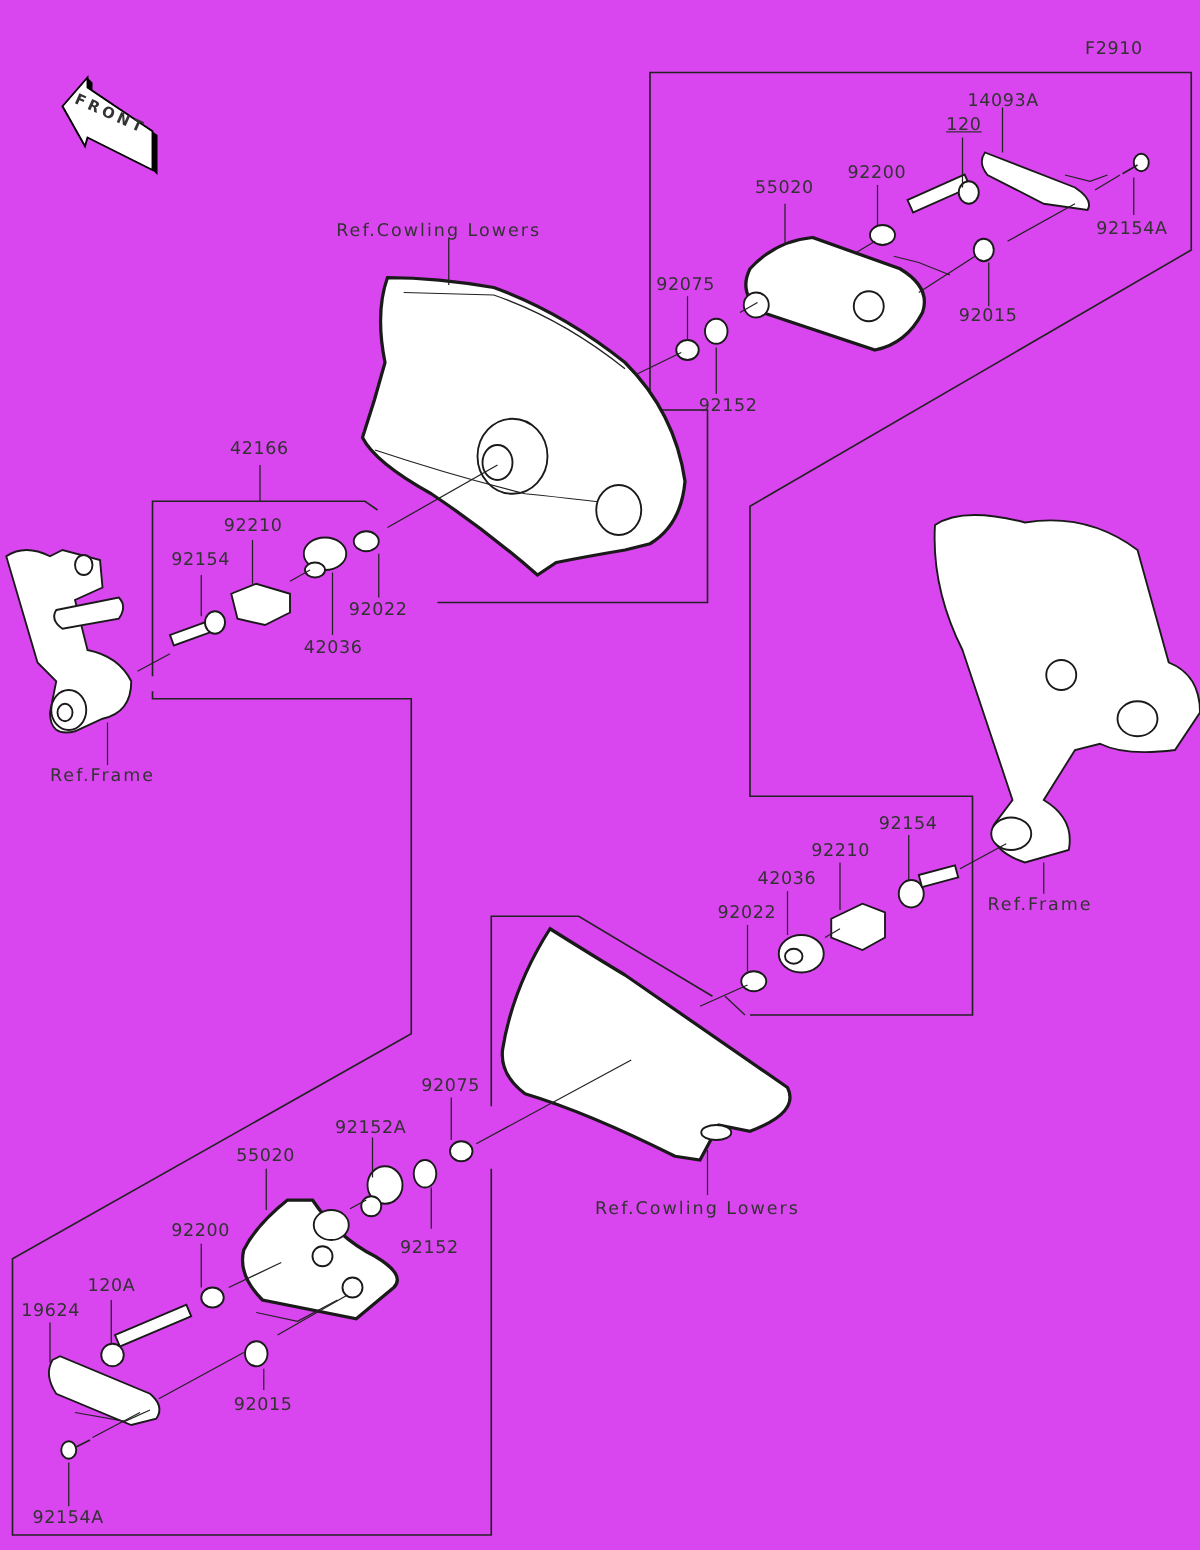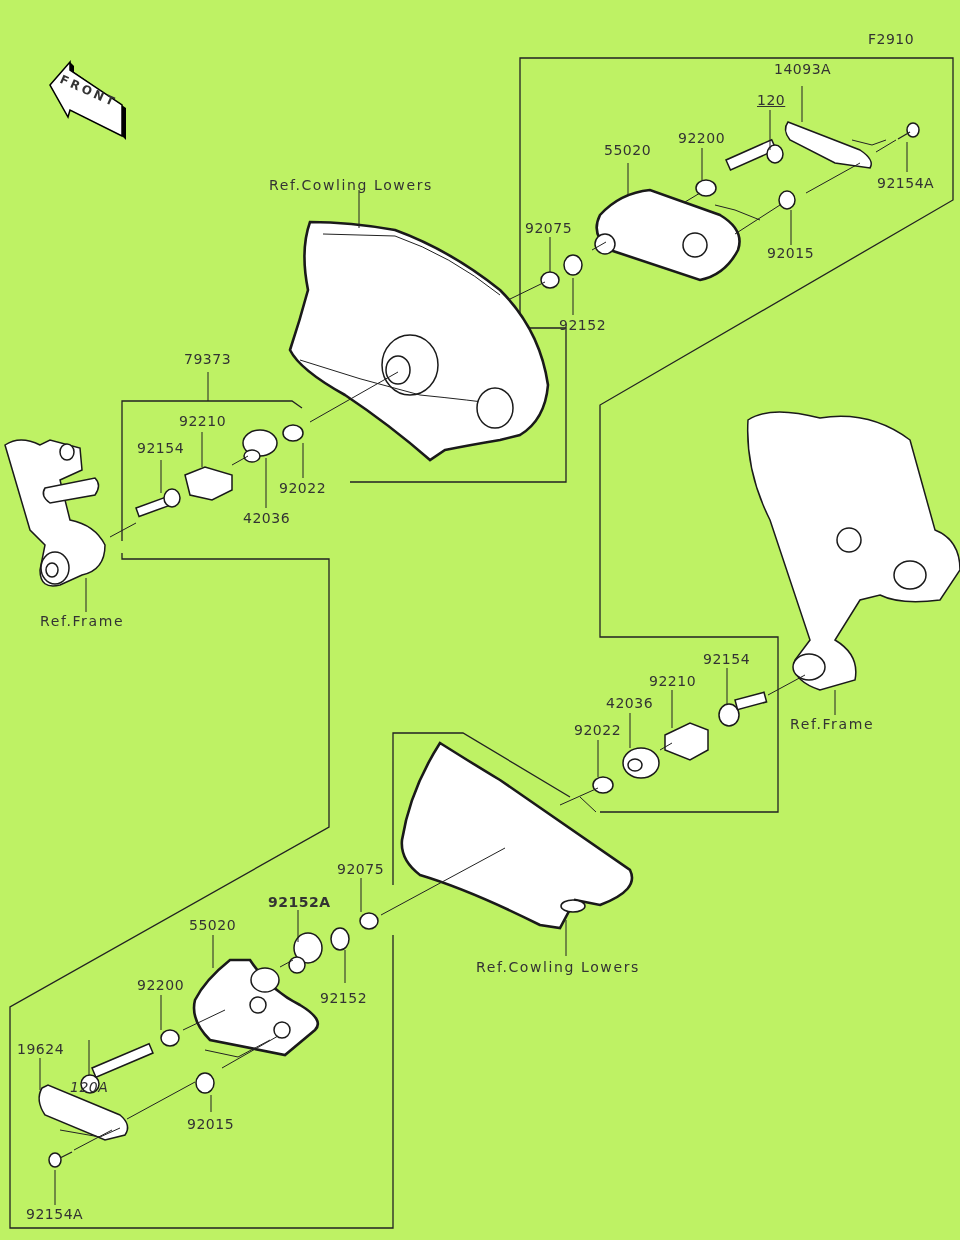--- a/index.html
+++ b/index.html
@@ -1,16 +1,16 @@
 <!DOCTYPE html>
 <html><head>
   <meta charset="utf-8">
   <style>
     html, body { margin: 0; padding: 0; background: #ffffff; }
-    #canvas { position: relative; width: 960px; height: 1240px; background: #bef264; overflow: hidden; }
+    #canvas { position: relative; width: 960px; height: 1240px; background: #d946ef; overflow: hidden; }
     svg#diagram { position: absolute; left: 0; top: 0; width: 960px; height: 1240px; }
     .ln { stroke: #222; stroke-width: 1.3; fill: none; }
     .ln-thin { stroke: #222; stroke-width: 1; fill: none; }
     .part { stroke: #1a1a1a; stroke-width: 1.5; fill: #ffffff; }
     .part-thick { stroke: #1a1a1a; stroke-width: 2.6; fill: #ffffff; }
     .lbl { position: absolute; font-family: "DejaVu Sans", sans-serif; font-size: 14px; color: #333; letter-spacing: 0.5px; white-space: nowrap; line-height: 1; }
     .ref { letter-spacing: 1.6px; }
   </style>
 </head>
 <body>
@@ -189,42 +189,42 @@
   </svg>
 
   <div class="lbl" style="left:868px;top:32px;">F2910</div>
   <div class="lbl" style="left:58px;top:85px;font-weight:bold;font-size:12px;transform:rotate(24deg);letter-spacing:3px;">FRONT</div>
 
   <div class="lbl ref" style="left:269px;top:178px;">Ref.Cowling Lowers</div>
   <div class="lbl ref" style="left:40px;top:614px;">Ref.Frame</div>
   <div class="lbl ref" style="left:790px;top:717px;">Ref.Frame</div>
   <div class="lbl ref" style="left:476px;top:960px;">Ref.Cowling Lowers</div>
 
-  <div class="lbl" style="left:774px;top:62px;">14093A</div>
+  <div class="lbl" style="left:774px;top:74px;">14093A</div>
   <div class="lbl" style="left:757px;top:93px;text-decoration:underline;">120</div>
   <div class="lbl" style="left:678px;top:131px;">92200</div>
   <div class="lbl" style="left:604px;top:143px;">55020</div>
   <div class="lbl" style="left:877px;top:176px;">92154A</div>
   <div class="lbl" style="left:525px;top:221px;">92075</div>
   <div class="lbl" style="left:767px;top:246px;">92015</div>
   <div class="lbl" style="left:559px;top:318px;">92152</div>
 
-  <div class="lbl" style="left:184px;top:352px;">79373</div>
+  <div class="lbl" style="left:184px;top:352px;">42166</div>
   <div class="lbl" style="left:179px;top:414px;">92210</div>
   <div class="lbl" style="left:137px;top:441px;">92154</div>
   <div class="lbl" style="left:279px;top:481px;">92022</div>
   <div class="lbl" style="left:243px;top:511px;">42036</div>
 
   <div class="lbl" style="left:703px;top:652px;">92154</div>
   <div class="lbl" style="left:649px;top:674px;">92210</div>
   <div class="lbl" style="left:606px;top:696px;">42036</div>
   <div class="lbl" style="left:574px;top:723px;">92022</div>
 
   <div class="lbl" style="left:337px;top:862px;">92075</div>
-  <div class="lbl" style="left:268px;top:895px;font-weight:bold;">92152A</div>
+  <div class="lbl" style="left:268px;top:895px;">92152A</div>
   <div class="lbl" style="left:189px;top:918px;">55020</div>
   <div class="lbl" style="left:137px;top:978px;">92200</div>
   <div class="lbl" style="left:320px;top:991px;">92152</div>
-  <div class="lbl" style="left:70px;top:1080px;font-style:italic;">120A</div>
+  <div class="lbl" style="left:70px;top:1022px;">120A</div>
   <div class="lbl" style="left:17px;top:1042px;">19624</div>
   <div class="lbl" style="left:187px;top:1117px;">92015</div>
   <div class="lbl" style="left:26px;top:1207px;">92154A</div>
 </div>
 
 </body></html>

